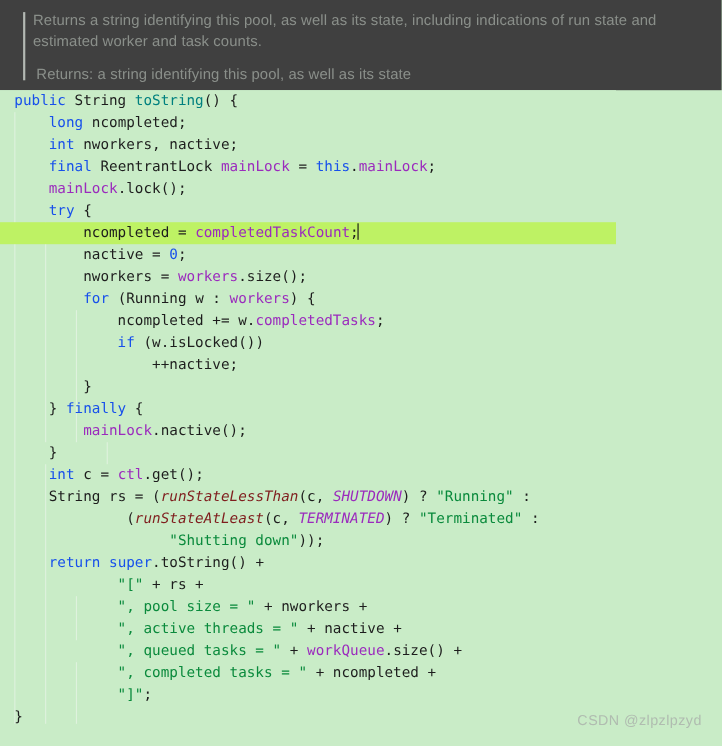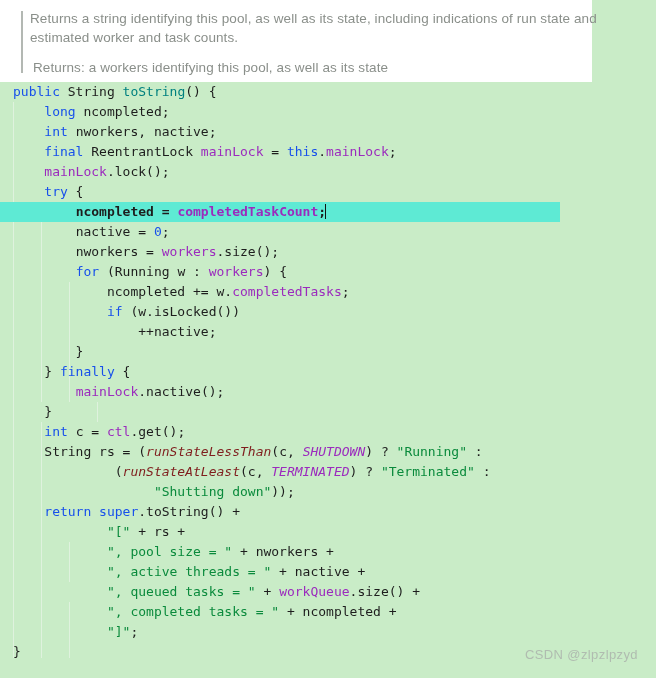--- a/index.html
+++ b/index.html
@@ -13,23 +13,23 @@
     overflow: hidden;
     font-family: "DejaVu Sans Mono", monospace;
     position: relative;
   }
 
   
   #doc-popup {
     position: absolute;
     left: 0;
     top: 0;
-    width: 592px;
+    width: 656px;
     height: 82px;
-    background: #ffffff;
+    background: #404040;
     box-sizing: border-box;
   }
   .doc-bar {
     position: absolute;
     left: 21px;
     top: 11px;
     width: 2px;
     height: 62px;
     background: #b3b8b3;
   }
@@ -66,22 +66,21 @@
     height: 20px;
     line-height: 20px;
     white-space: pre;
     font-family: "DejaVu Sans Mono", monospace;
     font-size: 13px;
     color: #1d1d1d;
     padding-left: 13px;
     box-sizing: border-box;
   }
   .code-line.current {
-    background: #5eead4;
-    font-weight: bold;
+    background: #bef264;
   }
 
   
   .guides {
     position: absolute;
     left: 0; top: 0;
     width: 656px; height: 596px;
     pointer-events: none;
   }
   .guide {
@@ -121,21 +120,21 @@
     text-align: center;
   }
 </style>
 </head>
 <body>
 
 <div id="doc-popup">
   <div class="doc-bar"></div>
   <div class="doc-body">
     <p class="doc-summary">Returns a string identifying this pool, as well as its state, including indications of run state and estimated worker and task counts.</p>
-    <p class="doc-returns">Returns: a workers identifying this pool, as well as its state</p>
+    <p class="doc-returns">Returns: a string identifying this pool, as well as its state</p>
   </div>
 </div>
 
 <div id="editor">
   <div class="guides">
     <div class="guide" style="left:13px; top:20px;  height:556px;"></div>
     <div class="guide" style="left:41px; top:120px; height:200px;"></div>
     <div class="guide" style="left:69px; top:200px; height:120px;"></div>
     <div class="guide" style="left:97px; top:320px; height:20px;"></div>
     <div class="guide" style="left:41px; top:340px; height:236px;"></div>

